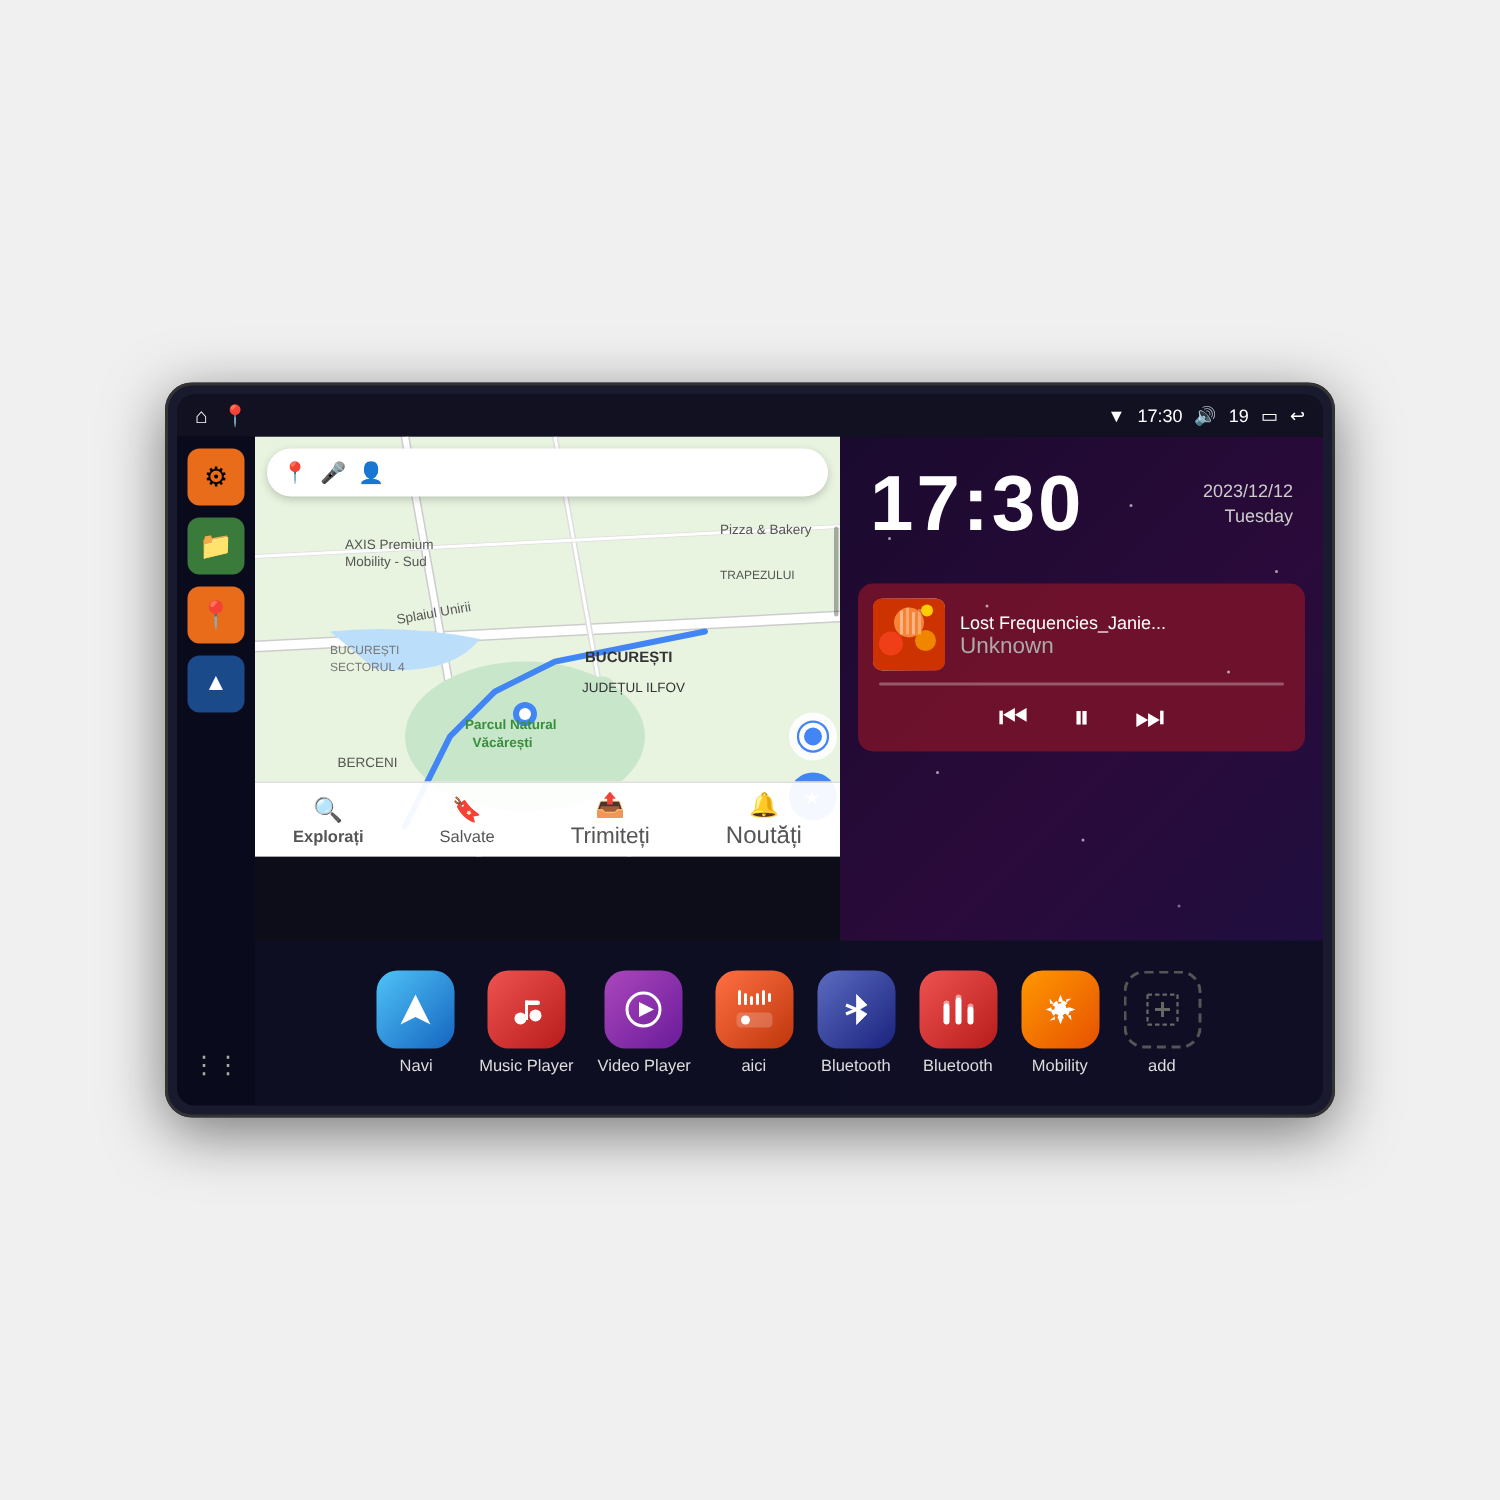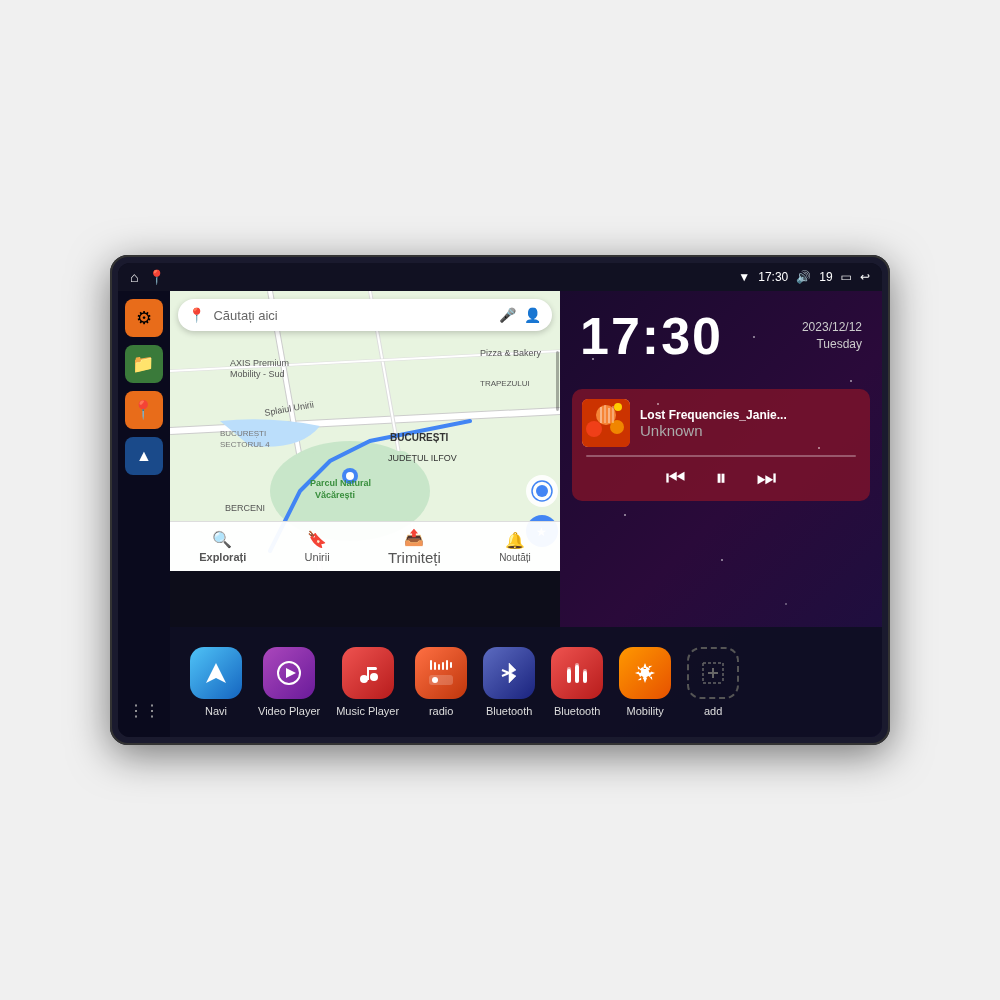--- a/index.html
+++ b/index.html
@@ -246,21 +246,21 @@
     }
 
     .music-details {
       flex: 1;
       overflow: hidden;
     }
 
     .music-title {
       color: white;
       font-size: 12px;
-      font-weight: bold;
+      font-weight: normal;
       white-space: nowrap;
       overflow: hidden;
       text-overflow: ellipsis;
     }
 
     .music-artist {
       color: #aaa;
       font-size: 15px;
     }
 
@@ -289,21 +289,21 @@
     
     .app-grid-area {
       position: absolute;
       bottom: 0;
       left: 0;
       right: 0;
       height: 110px;
       background: rgba(15,15,35,0.95);
       display: flex;
       align-items: center;
-      justify-content: flex-start;
+      justify-content: center;
       padding: 8px 20px;
     }
 
     .app-grid {
       display: flex;
       gap: 16px;
       align-items: center;
     }
 
     .app-item {
@@ -454,42 +454,41 @@
               <circle cx="372" cy="200" r="6" fill="#4285F4"></circle>
               <circle cx="372" cy="200" r="10" fill="none" stroke="#4285F4" stroke-width="1.5"></circle>
 
               <circle cx="372" cy="240" r="16" fill="#4285F4"></circle>
               <text x="366" y="245" font-size="12" fill="white" font-family="Arial">★</text>
             </svg>
 
             
             <div class="map-search-bar">
               <span style="color:#4285F4; font-size:14px;">📍</span>
-              <span class="map-search-text">Căutați aici</span>
               <span style="font-size:14px; color:#888;">🎤</span>
               <span style="font-size:14px; color:#888;">👤</span>
             </div>
 
             
             <div class="map-bottom">
               <div class="map-bottom-item">
                 <span class="icon">🔍</span>
                 <span style="font-size:11px; color:#555;font-weight:bold;">Explorați</span>
               </div>
               <div class="map-bottom-item">
                 <span class="icon">🔖</span>
-                <span style="font-size:11px; color:#555;">Unirii</span>
+                <span style="font-size:11px; color:#555;">Salvate</span>
               </div>
               <div class="map-bottom-item">
                 <span class="icon">📤</span>
                 <span style="font-size:15px; color:#555;">Trimiteți</span>
               </div>
               <div class="map-bottom-item">
                 <span class="icon">🔔</span>
-                <span style="font-size:10px; color:#555;text-align:right;">Noutăți</span>
+                <span style="font-size:16px; color:#555;text-align:right;">Noutăți</span>
               </div>
             </div>
           </div>
 
           <div class="right-panel">
 
             <div class="stars">
               <div class="star" style="top:15%;left:10%;"></div>
               <div class="star" style="top:25%;left:30%;"></div>
               <div class="star" style="top:10%;left:60%;"></div>
@@ -545,55 +544,55 @@
             <div class="app-item">
               <div class="app-icon navi">
                 <svg width="28" height="28" viewBox="0 0 28 28">
                     <polygon points="14,4 24,24 14,19 4,24" fill="white"></polygon>
                   </svg>
               </div>
               <span class="app-label">Navi</span>
             </div>
 
             <div class="app-item">
-              <div class="app-icon video">
-                <svg width="28" height="28" viewBox="0 0 28 28">
-                  <circle cx="14" cy="14" r="11" fill="none" stroke="white" stroke-width="2"></circle>
-                  <polygon points="11,9 11,19 21,14" fill="white"></polygon>
-                </svg>
-              </div>
-              <span class="app-label">Video Player</span>
-            </div>
-
-            <div class="app-item">
               <div class="app-icon music">
                 <svg width="28" height="28" viewBox="0 0 28 28">
                   <circle cx="10" cy="20" r="4" fill="white"></circle>
                   <circle cx="20" cy="18" r="4" fill="white"></circle>
                   <rect x="13" y="8" width="10" height="3" fill="white" rx="1.5"></rect>
                   <rect x="13" y="8" width="2" height="13" fill="white"></rect>
                 </svg>
               </div>
               <span class="app-label">Music Player</span>
+            </div>
+
+            <div class="app-item">
+              <div class="app-icon video">
+                <svg width="28" height="28" viewBox="0 0 28 28">
+                  <circle cx="14" cy="14" r="11" fill="none" stroke="white" stroke-width="2"></circle>
+                  <polygon points="11,9 11,19 21,14" fill="white"></polygon>
+                </svg>
+              </div>
+              <span class="app-label">Video Player</span>
             </div>
 
             <div class="app-item">
               <div class="app-icon radio">
                 <svg width="28" height="28" viewBox="0 0 28 28">
                   <rect x="3" y="1" width="2" height="10" fill="white" rx="1"></rect>
                   <rect x="7" y="3" width="2" height="8" fill="white" rx="1"></rect>
                   <rect x="11" y="5" width="2" height="6" fill="white" rx="1"></rect>
                   <rect x="15" y="3" width="2" height="8" fill="white" rx="1"></rect>
                   <rect x="19" y="1" width="2" height="10" fill="white" rx="1"></rect>
                   <rect x="23" y="3" width="2" height="6" fill="white" rx="1"></rect>
                   <rect x="2" y="16" width="24" height="10" rx="3" fill="rgba(255,255,255,0.2)"></rect>
                   <circle cx="8" cy="21" r="3" fill="white"></circle>
                 </svg>
               </div>
-              <span class="app-label">radio</span>
+              <span class="app-label">aici</span>
             </div>
 
             <div class="app-item">
               <div class="app-icon bluetooth">
                 <svg width="28" height="28" viewBox="0 0 28 28">
                   <path d="M14 4 L14 24 L21 17 L16 14 L21 11 Z" fill="white" stroke="white" stroke-width="0.5"></path>
                   <path d="M14 14 L7 17" stroke="white" stroke-width="2"></path>
                   <path d="M14 14 L7 11" stroke="white" stroke-width="2"></path>
                 </svg>
               </div>

